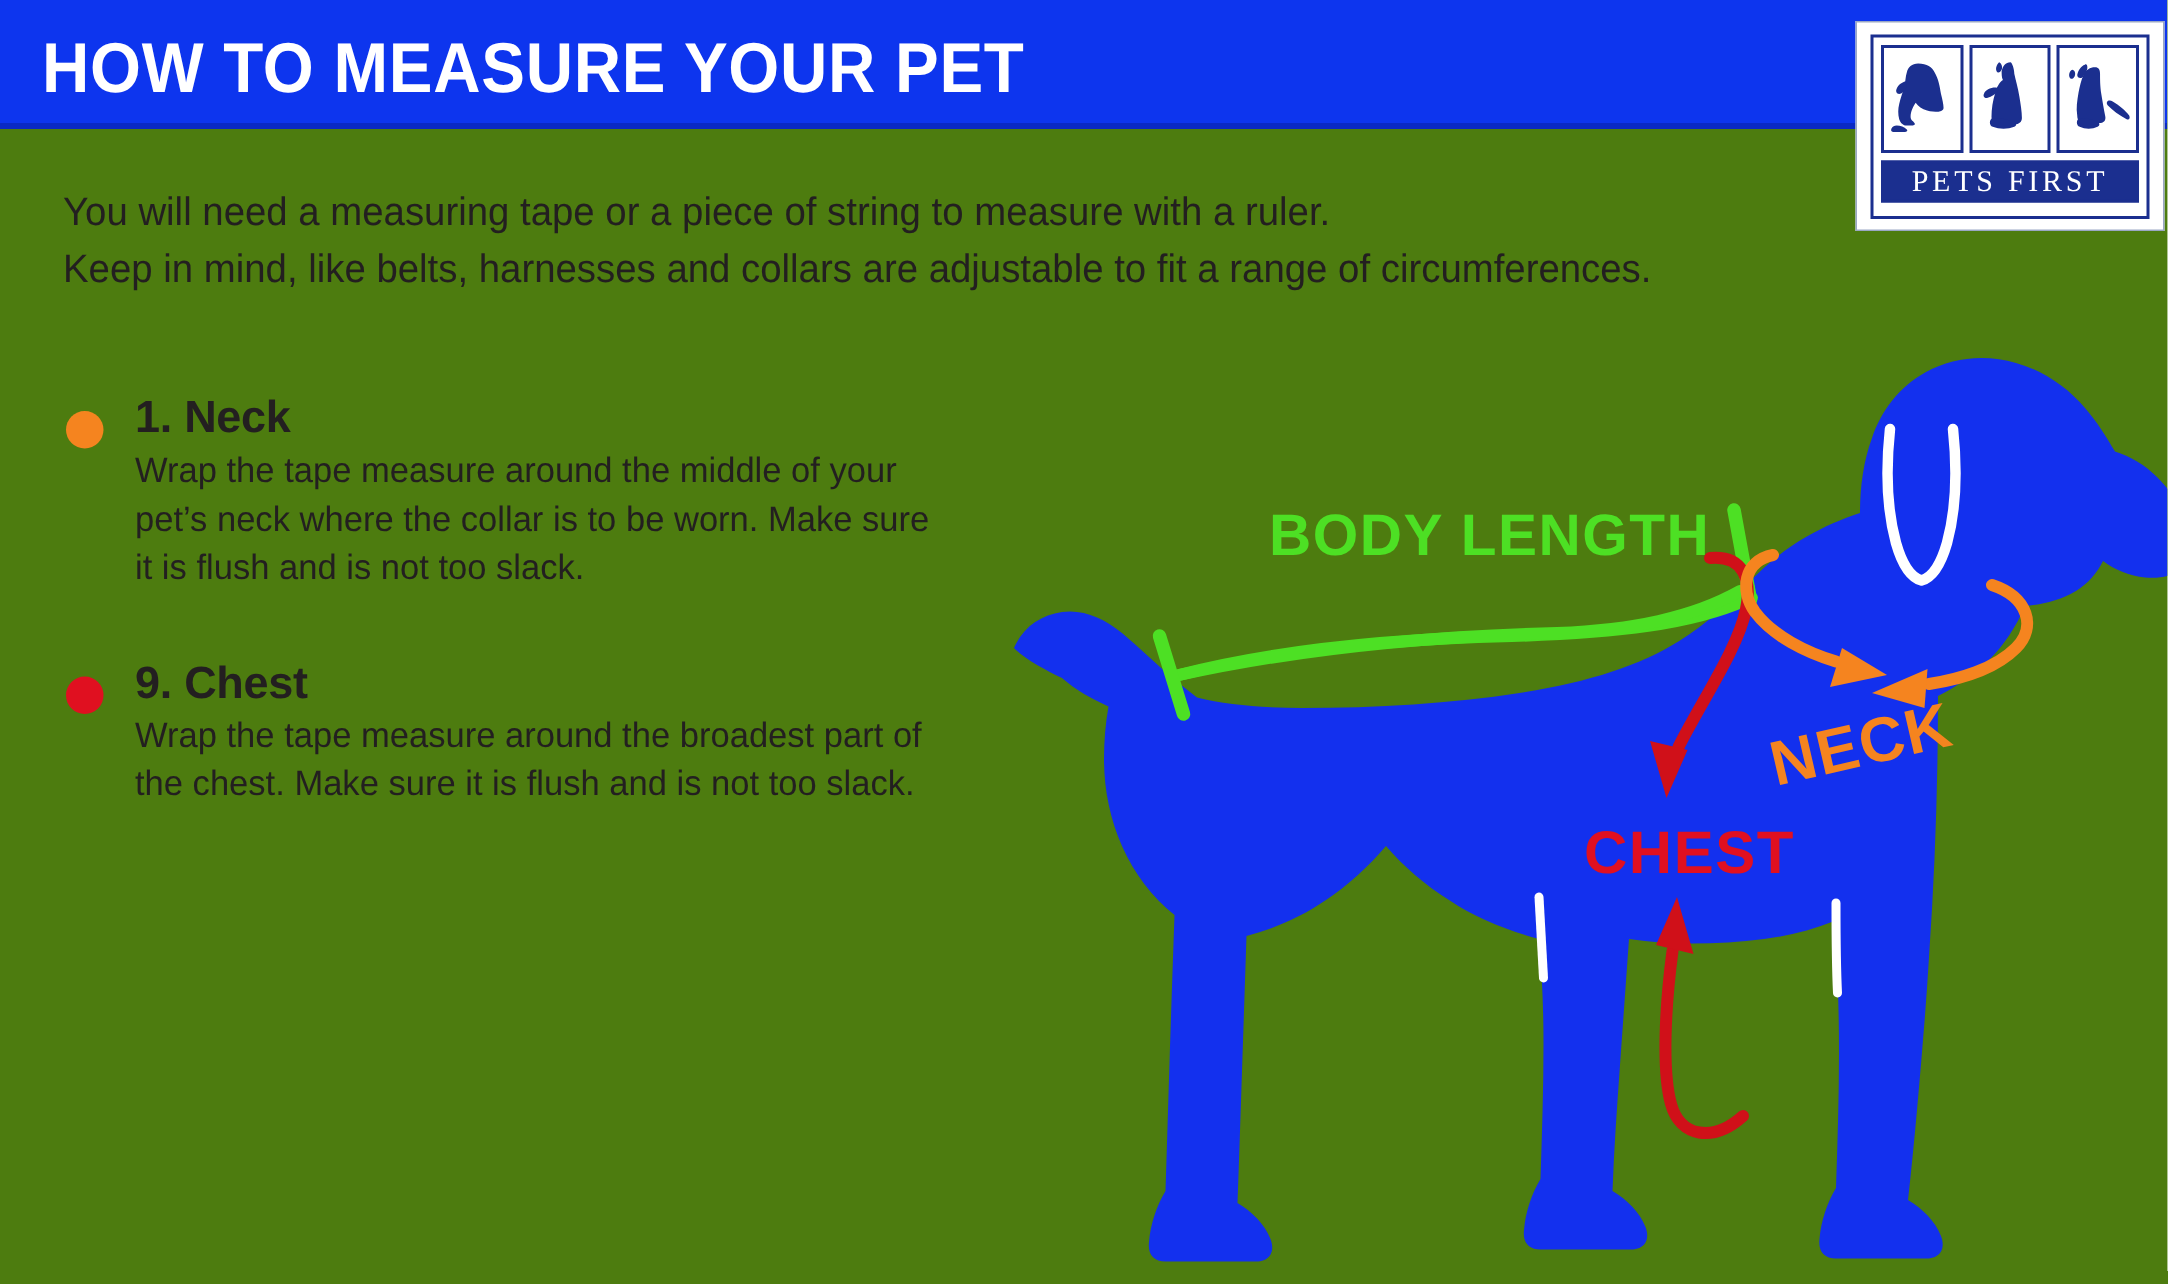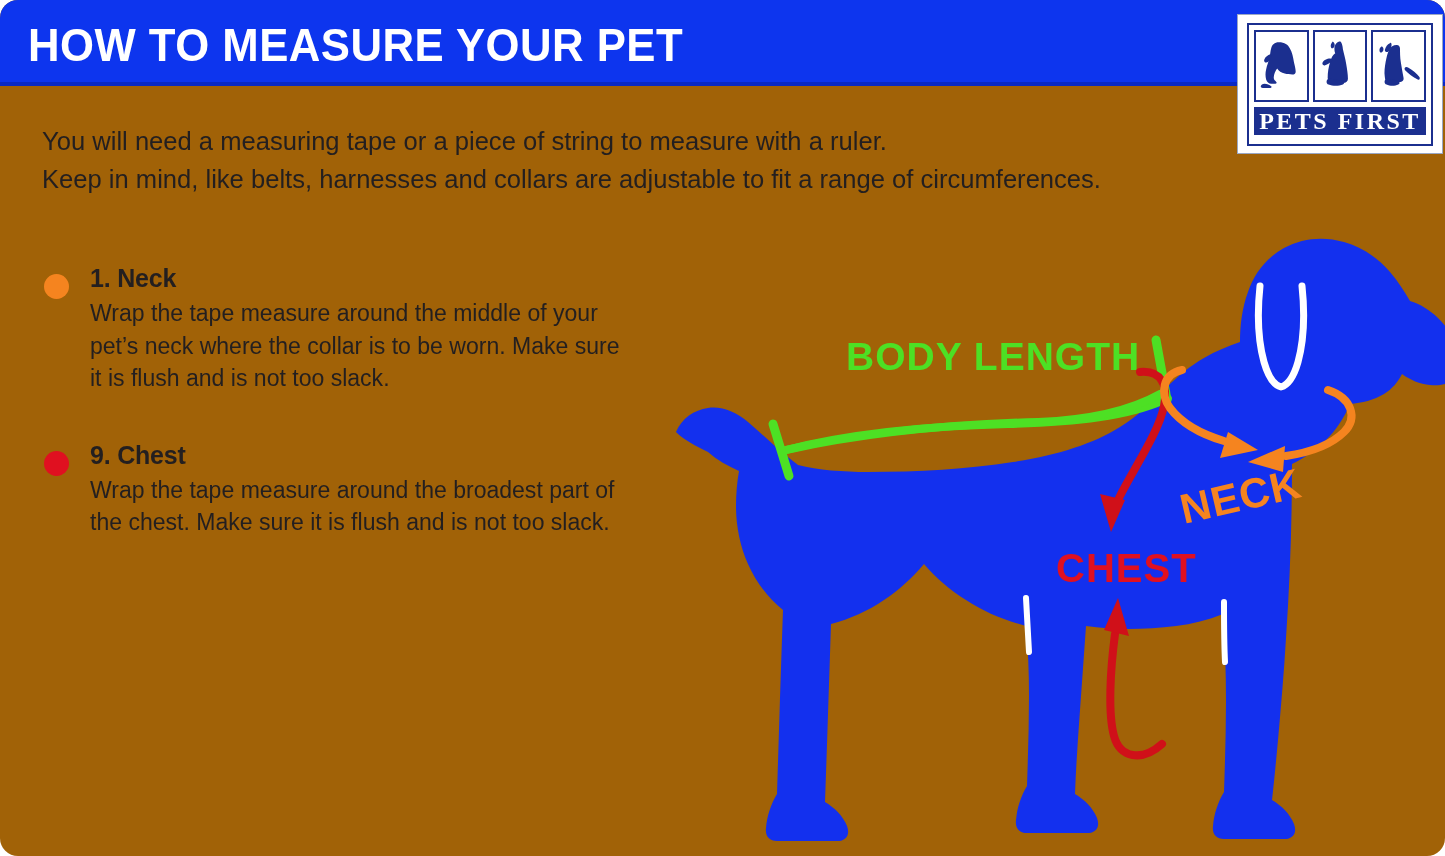--- a/index.html
+++ b/index.html
@@ -86,22 +86,22 @@
     height: 28px;
     background: #1b2f8f;
     border: 2px solid #1b2f8f;
     box-sizing: border-box;
     display: flex;
     align-items: center;
     justify-content: center;
   }
   #logo-name {
     color: #ffffff;
-    font-size: 24px;
-    font-weight: bold;
+    font-size: 20px;
+    font-weight: normal;
     letter-spacing: 2.5px;
     font-family: "Liberation Serif", serif;
     white-space: nowrap;
   }
 
   
   #intro {
     position: absolute;
     left: 42px;
     top: 122px;
@@ -127,21 +127,21 @@
   .step-bullet {
     position: absolute;
     left: 2px;
     top: 12px;
     width: 25px;
     height: 25px;
     border-radius: 50%;
   }
   .step-title {
     margin-left: 48px;
-    font-size: 25px;
+    font-size: 30px;
     font-weight: bold;
     color: #231f20;
     line-height: 33px;
     letter-spacing: -0.2px;
   }
   .step-body {
     margin-left: 48px;
     margin-top: 2px;
     font-size: 23.5px;
     color: #231f20;
@@ -163,21 +163,21 @@
   #diagram svg { display: block; width: 100%; height: 100%; }
 
   .meas-label {
     font-family: "Liberation Sans Narrow", "Liberation Sans", sans-serif;
     font-weight: bold;
   }
 </style>
 </head>
 <body>
 
-<div id="page" style="background: #a16207; border-radius: 18px;">
+<div id="page" style="background: #4d7c0f;">
 
   <div id="header-bar"></div>
   <div id="header-underline"></div>
   <div id="header-title">HOW TO MEASURE YOUR PET</div>
 
   <div id="logo">
     <div id="logo-inner">
       <div id="logo-dogs">
 
         <div class="logo-dog-box">

